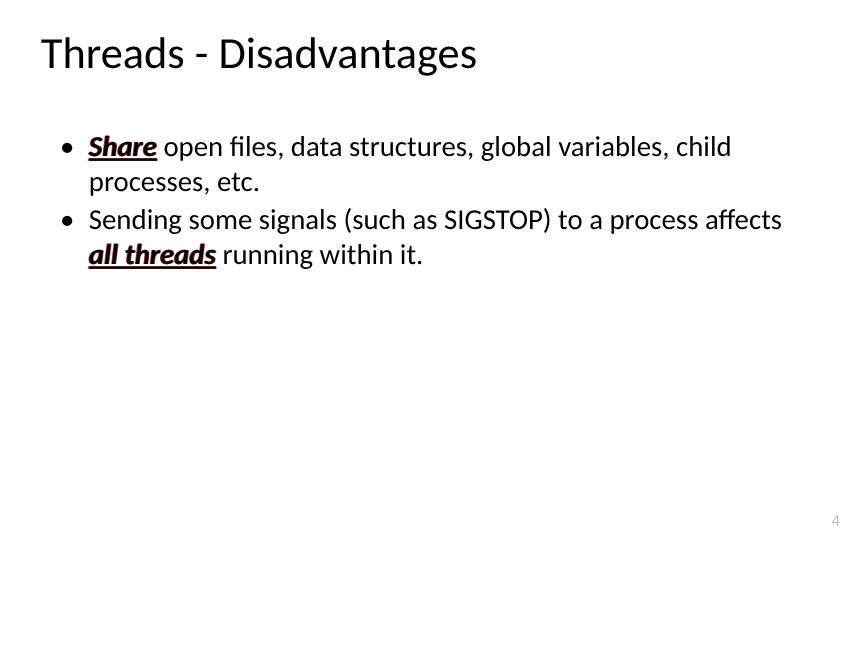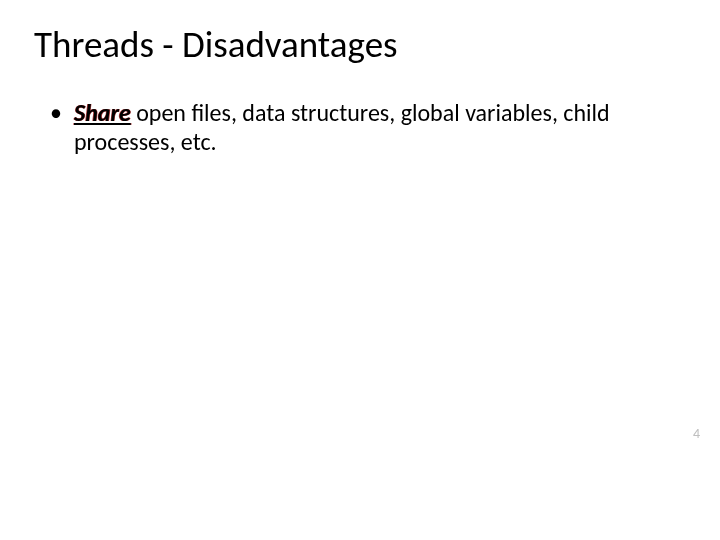--- a/index.html
+++ b/index.html
@@ -22,21 +22,21 @@
     position: absolute;
     left: 34px;
     top: 22px;
     font-size: 37px;
     font-weight: 400;
     letter-spacing: 0px;
   }
   .body {
     position: absolute;
     left: 50px;
-    top: 98px;
+    top: 108px;
     width: 620px;
     font-size: 24px;
     line-height: 1.22;
   }
   .body ul {
     list-style: none;
     padding: 0;
     margin: 0;
   }
   .body li {
@@ -69,17 +69,20 @@
 <body>
 
 <div class="slide">
   <div class="title">Threads - Disadvantages</div>
 
   <div class="body">
     <ul>
       <li>
         <span class="emph">Share</span><span> open files, data structures, global variables, child processes, etc.</span>
       </li>
+      <li>
+        <span>Sending some signals (such as SIGSTOP) to a process affects </span><span class="emph">all threads</span><span> running within it.</span>
+      </li>
     </ul>
   </div>
 
   <div class="page-num">4</div>
 </div>
 
 </body></html>

